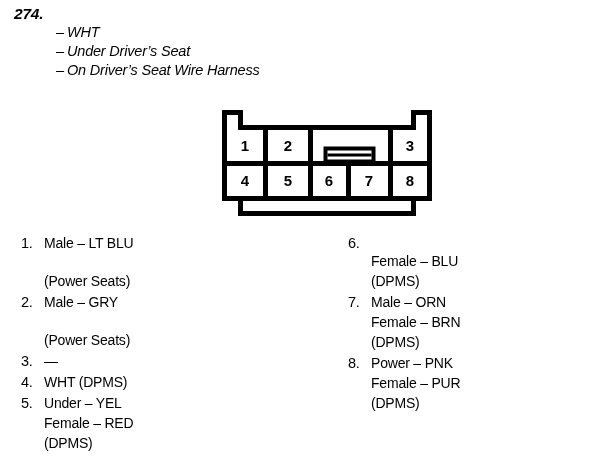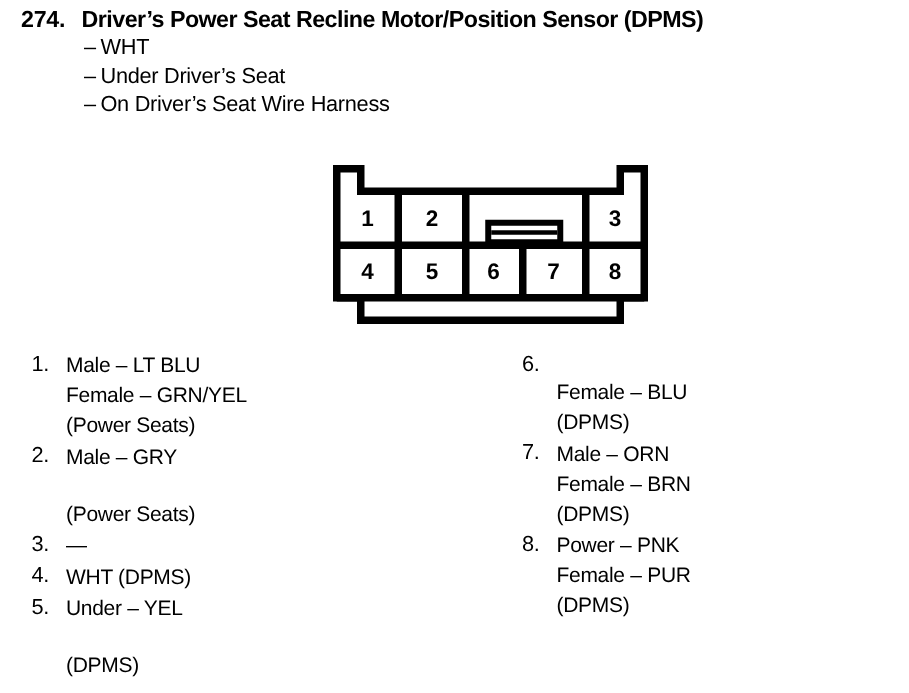--- a/index.html
+++ b/index.html
@@ -17,20 +17,21 @@
     color: #000000;
     -webkit-font-smoothing: antialiased;
   }
 
   
   .header {
     position: absolute;
     left: 0;
     top: 0;
     width: 606px;
+    font-style: italic;
   }
   .header-title-row {
     display: flex;
     align-items: baseline;
     padding: 5px 0 0 14px;
   }
   .entry-number {
     font-size: 15.5px;
     font-weight: bold;
     letter-spacing: -0.2px;
@@ -119,21 +120,20 @@
     letter-spacing: -0.2px;
     white-space: nowrap;
   }
 </style>
 </head>
 <body>
 
 <div class="header">
   <div class="header-title-row">
     <span class="entry-number">274.</span>
-    <span class="entry-title">Driver’s Power Seat Recline Motor/Position Sensor (DPMS)</span>
   </div>
   <ul class="subline-list">
     <li class="subline">
       <span class="dash">–</span>
       <span>WHT</span>
     </li>
     <li class="subline">
       <span class="dash">–</span>
       <span>Under Driver’s Seat</span>
     </li>
@@ -190,21 +190,21 @@
 </div>
 
 <div class="legend">
 
   <div class="legend-col left">
 
     <div class="legend-item">
       <span class="legend-index">1.</span>
       <span class="legend-lines">
         <span class="legend-line">Male – LT BLU</span><br>
-        <span class="legend-line">Female – GRN/YEL</span><br>
+        <br>
         <span class="legend-line">(Power Seats)</span>
       </span>
     </div>
 
     <div class="legend-item">
       <span class="legend-index">2.</span>
       <span class="legend-lines">
         <span class="legend-line">Male – GRY</span><br>
         <br>
         <span class="legend-line">(Power Seats)</span>
@@ -222,21 +222,21 @@
       <span class="legend-index">4.</span>
       <span class="legend-lines">
         <span class="legend-line">WHT (DPMS)</span>
       </span>
     </div>
 
     <div class="legend-item">
       <span class="legend-index">5.</span>
       <span class="legend-lines">
         <span class="legend-line">Under – YEL</span><br>
-        <br>
+        <span class="legend-line">Female – RED</span><br>
         <span class="legend-line">(DPMS)</span>
       </span>
     </div>
   </div>
 
   <div class="legend-col right">
 
     <div class="legend-item">
       <span class="legend-index">6.</span>
       <span class="legend-lines">

